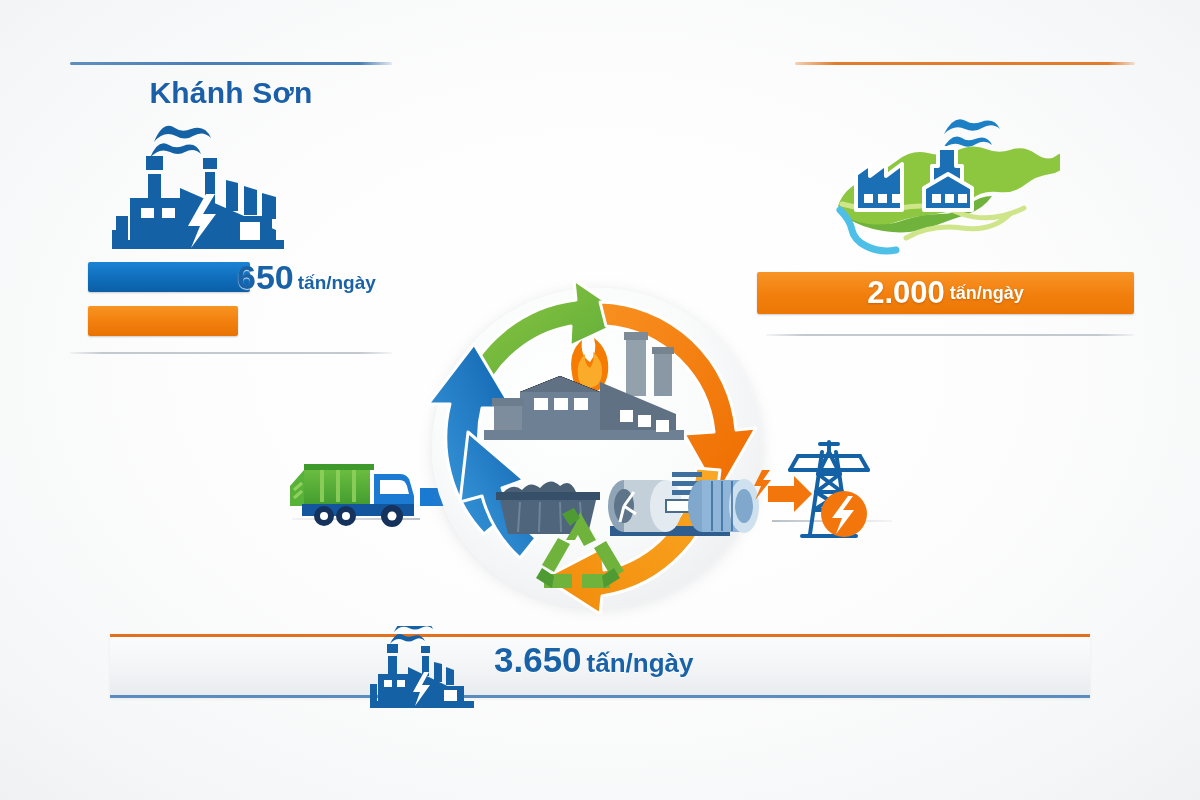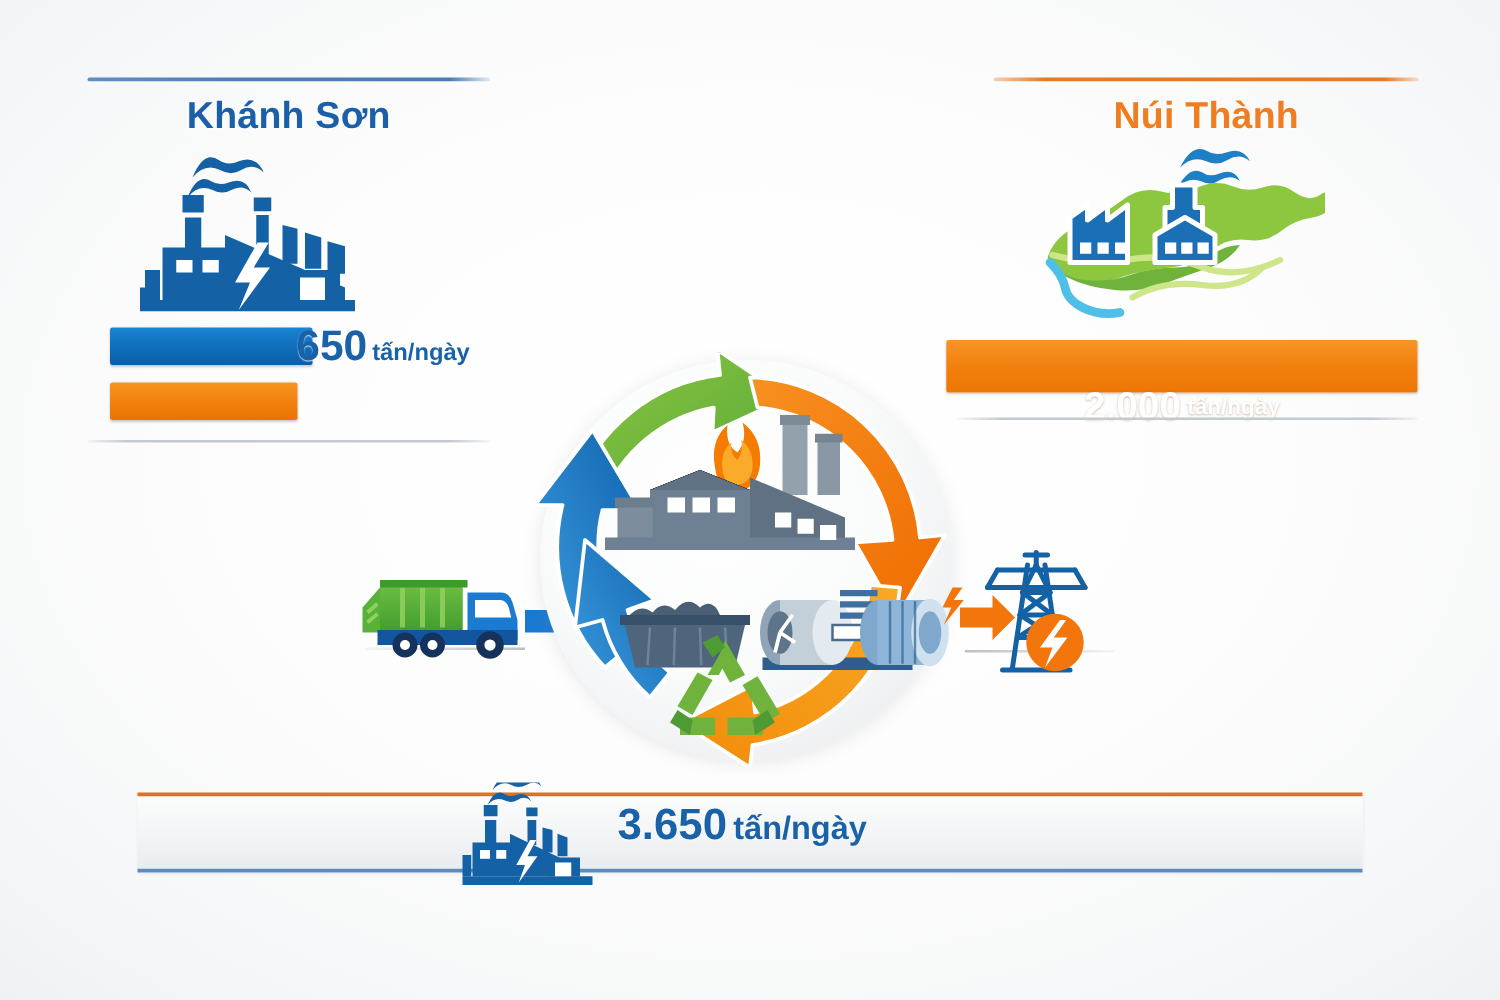--- a/index.html
+++ b/index.html
@@ -84,21 +84,20 @@
   .val .unit { font-size: 19px; margin-left: 4px; }
 
   .val-blue  { left: 237px; top: 258px; color: #1a62a8; }
   .val-or-l  { left: 227px; top: 302px; color: #ef7b14; }
 
   .val-white {
     position: absolute; left: 757px; top: 272px; width: 377px; height: 42px;
     display: flex; align-items: center; justify-content: center;
     color: #ffffff; font-weight: bold;
     text-shadow: 0 1px 2px rgba(120,60,0,0.35);
-    margin-top: 32px;
   }
   .val-white .num { font-size: 31px; }
   .val-white .unit { font-size: 18px; margin-left: 5px; }
 
   .sep-gray {
     position: absolute; height: 2px; border-radius: 2px;
     background: linear-gradient(to right, rgba(190,196,203,0.15), #c3c9d0 10%, #c3c9d0 90%, rgba(190,196,203,0.15));
   }
   .sep-left  { left: 70px; top: 352px; width: 322px; }
   .sep-right { left: 766px; top: 334px; width: 368px; }
@@ -195,21 +194,20 @@
   <div class="val val-blue">
     <span class="num">650</span><span class="unit">tấn/ngày</span>
   </div>
 
   <div class="bar bar-orange-left"></div>
 
   <div class="sep-gray sep-left"></div>
 
   <div class="rule-orange"></div>
 
-  <div class="title-right ttl">Núi Thành</div>
 
   <div class="icon-right">
     <svg width="240" height="140" viewBox="0 0 240 140">
 
       <path d="M18 88 q6 -18 26 -26 q18 -8 34 -20 q14 -11 30 -7 q14 4 28 -2 q16 -8 30 -2 q12 5 24 1 q14 -5 26 4 q12 8 20 2 q8 -6 14 2 q-6 14 -20 16 q-14 2 -24 10 q-12 10 -28 8 q-16 -2 -28 8 q-14 12 -34 14 q-22 2 -40 8 q-16 6 -34 2 q-16 -4 -24 -18 Z" fill="#8dc63f"></path>
       <path d="M20 92 q10 12 28 14 q20 2 36 -4 q18 -6 36 -6 q18 0 30 -10 q10 -8 22 -8 q-8 12 -24 18 q-18 6 -34 12 q-20 8 -42 6 q-22 -2 -38 -10 q-10 -5 -14 -12 Z" fill="#6fb33c"></path>
 
       <path d="M20 92 q10 10 12 20 q2 10 14 16 q14 7 30 4" fill="none" stroke="#4ec0e8" stroke-width="7" stroke-linecap="round"></path>
 
       <path d="M22 86 q30 8 58 4 q34 -6 62 6 q30 10 62 -6" fill="none" stroke="#cfe58a" stroke-width="5" stroke-linecap="round"></path>

